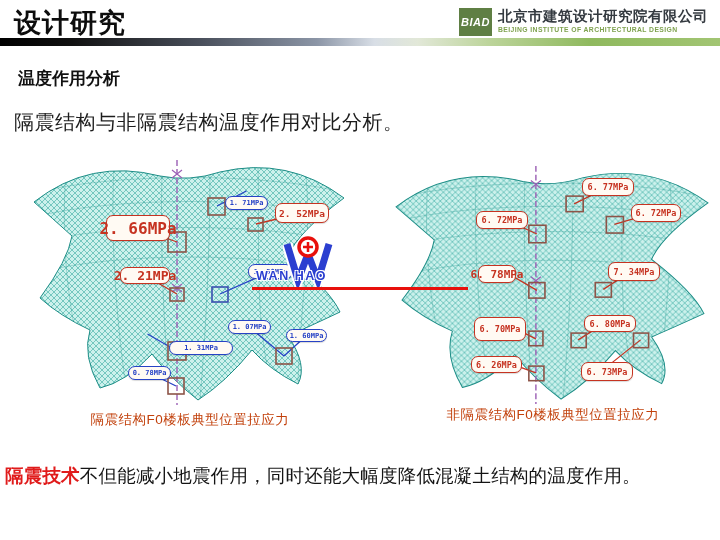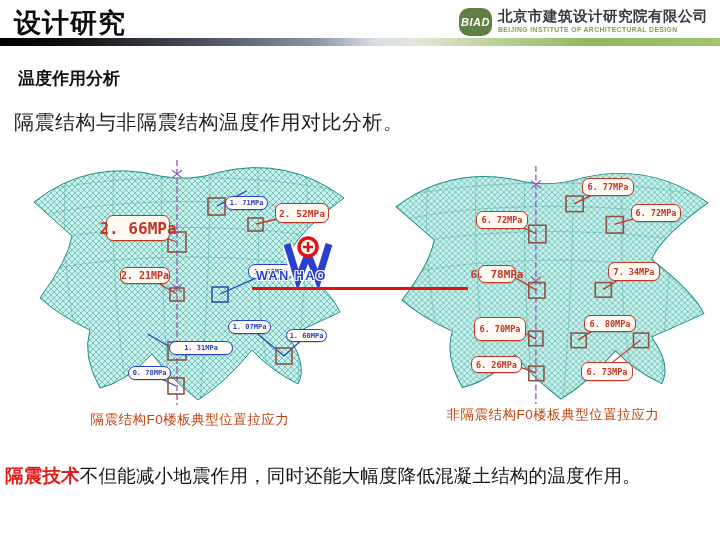--- a/index.html
+++ b/index.html
@@ -8,21 +8,21 @@
     font-family:"Liberation Sans","DejaVu Sans",sans-serif;
   }
   
   .page-title{
     position:absolute;left:14px;top:5px;font-size:27px;font-weight:bold;color:#0d0d0d;
     letter-spacing:1px;text-shadow:1px 1px 0 #fff;
   }
   .logo-area{position:absolute;right:12px;top:8px;display:flex;align-items:flex-start;}
   .biad-badge{
     width:33px;height:28px;background:#5f7f44;color:#fff;font-weight:bold;font-size:11px;
-    display:flex;align-items:center;justify-content:center;border-radius:10px;margin-right:6px;
+    display:flex;align-items:center;justify-content:center;border-radius:0;margin-right:6px;
     font-style:italic;letter-spacing:.5px;
   }
   .company-cn{font-size:14.5px;font-weight:bold;color:#343a40;line-height:17px;letter-spacing:.5px;}
   .company-en{font-size:6.8px;color:#7fa24f;font-weight:bold;letter-spacing:.4px;margin-top:1px;}
   .grad-bar{
     position:absolute;left:0;top:38px;width:720px;height:8px;
     background:linear-gradient(90deg,#000 0%,#111 10%,#4a505c 28%,#8b95a6 44%,#d8dee6 52%,
       #e2e8d8 58%,#bcd49a 68%,#8fb95e 82%,#a2c573 100%);
   }
   
@@ -122,21 +122,21 @@
       <rect x="140" y="128" width="14" height="13" fill="none" stroke="#8d5448" stroke-width="1.6"></rect>
       <rect x="182" y="127" width="16" height="15" fill="none" stroke="#3a4fb0" stroke-width="1.6"></rect>
       <rect x="138" y="182" width="18" height="18" fill="none" stroke="#8d5448" stroke-width="1.6"></rect>
       <rect x="138" y="218" width="16" height="16" fill="none" stroke="#8d5448" stroke-width="1.6"></rect>
       <rect x="246" y="188" width="16" height="16" fill="none" stroke="#8d5448" stroke-width="1.6"></rect>
     </svg>
   <div class="callouts">
       <div class="bubble blue" style="left: 195px; top: 36px; width: 43px; height: 14px; font-size: 7px;">1. 71MPa</div>
       <div class="bubble red" style="left: 245px; top: 43px; width: 54px; height: 20px; font-size: 9.5px;">2. 52MPa</div>
       <div class="bubble red" style="left: 76px; top: 55px; width: 64px; height: 26px; font-size: 16px;">2. 66MPa</div>
-      <div class="bubble red" style="left: 90px; top: 107px; width: 50px; height: 17px; font-size: 10px;">2. 21MPa</div>
+      <div class="bubble red" style="left: 90px; top: 107px; width: 50px; height: 17px; font-size: 13px;">2. 21MPa</div>
       <div class="bubble blue" style="left: 218px; top: 104px; width: 45px; height: 15px; font-size: 7px;">1. 50MPa</div>
       <div class="bubble blue" style="left: 96px; top: 181px; width: 64px; height: 14px; font-size: 7px; margin-left: 43px;">1. 31MPa</div>
       <div class="bubble blue" style="left: 98px; top: 206px; width: 43px; height: 14px; font-size: 7px;">0. 78MPa</div>
       <div class="bubble blue" style="left: 198px; top: 160px; width: 43px; height: 14px; font-size: 7px;">1. 07MPa</div>
       <div class="bubble blue" style="left: 256px; top: 169px; width: 41px; height: 13px; font-size: 7px;">1. 60MPa</div>
     </div>
 </div>
 
 <div class="diagram" id="diag1">
   <svg class="mesh" viewBox="0 0 320 245" preserveAspectRatio="none">

